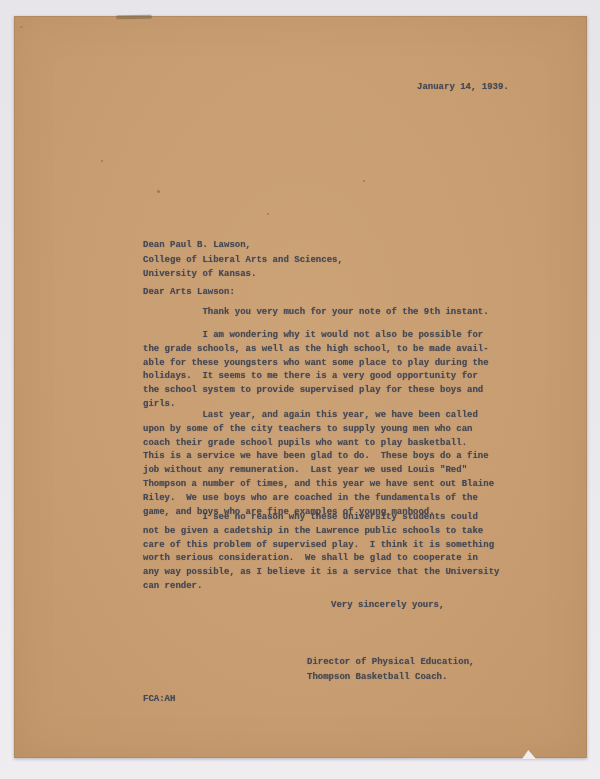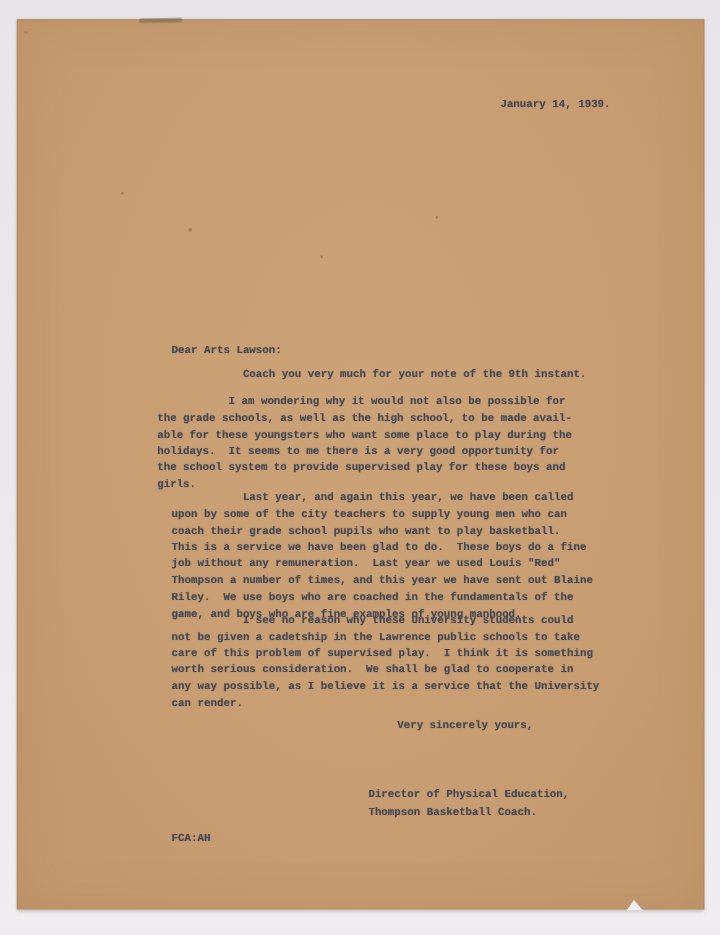--- a/index.html
+++ b/index.html
@@ -30,21 +30,21 @@
     text-shadow:0 0 1px rgba(58,66,82,0.55);
     opacity:0.92;
   }
   .lh-body{line-height:13.8px;}
   .lh-addr{line-height:14.5px;}
   
   .date      {left:417px;top:82px;}
   .recipient {left:143px;top:238px;}
   .salutation{left:143px;top:287px;}
   .para1     {left:143px;top:306px;}
-  .para2     {left:131px;top:329px;}
+  .para2     {left:143px;top:329px;}
   .para3     {left:143px;top:409px;}
   .para4     {left:143px;top:511px;}
   .closing   {left:303px;top:600px;margin-left:28px;}
   .signature {left:307px;top:655px;}
   .initials  {left:143px;top:694px;}
   .smudge{
     position:absolute;left:116px;top:15px;width:36px;height:4px;
     background:rgba(105,88,60,0.45);border-radius:2px;
     transform:rotate(-1deg);filter:blur(0.5px);
   }
@@ -61,24 +61,27 @@
   }
 </style>
 </head>
 <body>
 
 <div class="scan">
   <div class="paper"></div>
 
   <div class="txt date">January 14, 1939.</div>
 
+  <div class="txt lh-addr recipient">Dean Paul B. Lawson,
+College of Liberal Arts and Sciences,
+University of Kansas.</div>
 
   <div class="txt salutation">Dear Arts Lawson:</div>
 
-  <div class="txt lh-body para1">           Coach you very much for your note of the 9th instant.</div>
+  <div class="txt lh-body para1">           Thank you very much for your note of the 9th instant.</div>
   <div class="txt lh-body para2">           I am wondering why it would not also be possible for
 the grade schools, as well as the high school, to be made avail-
 able for these youngsters who want some place to play during the
 holidays.  It seems to me there is a very good opportunity for
 the school system to provide supervised play for these boys and
 girls.</div>
   <div class="txt lh-body para3">           Last year, and again this year, we have been called
 upon by some of the city teachers to supply young men who can
 coach their grade school pupils who want to play basketball.
 This is a service we have been glad to do.  These boys do a fine

